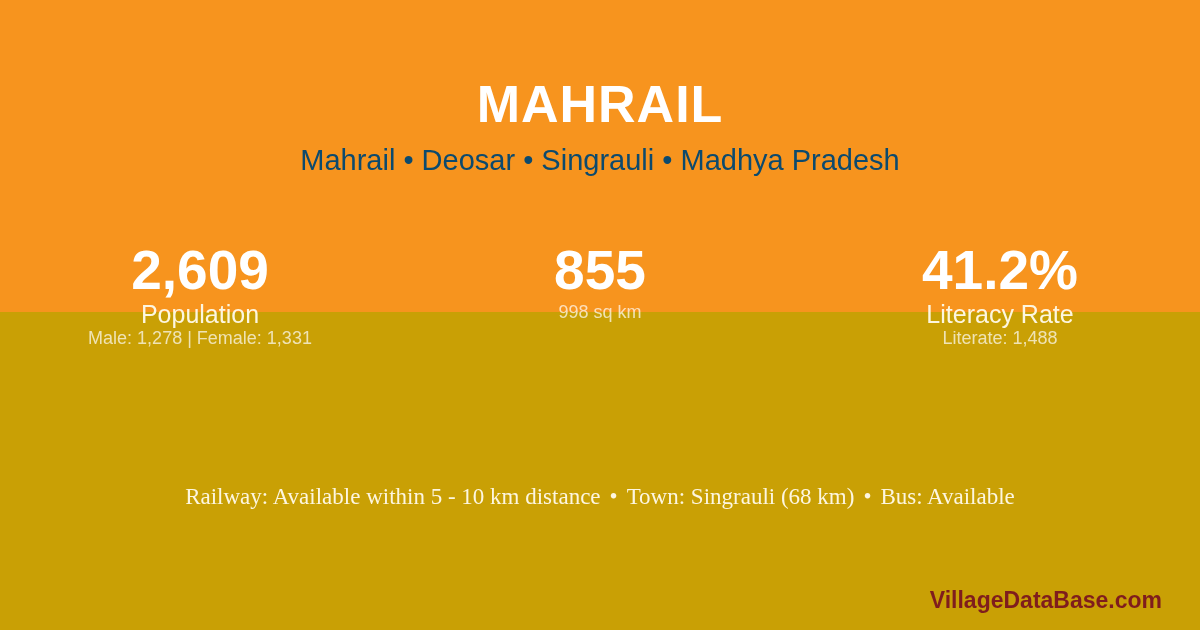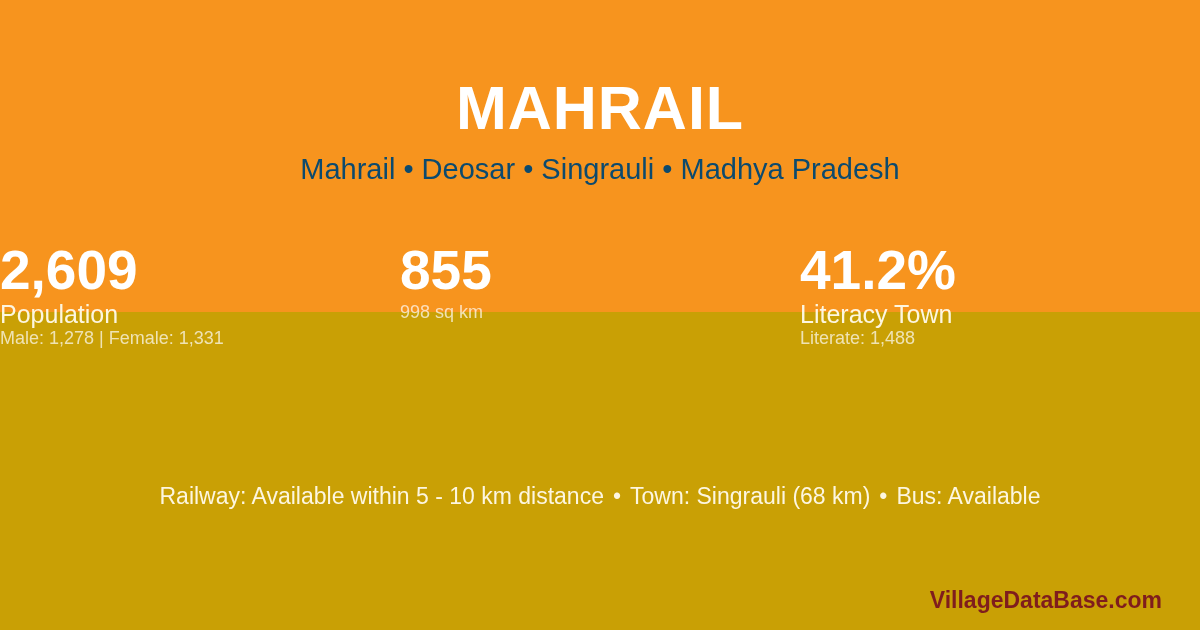--- a/index.html
+++ b/index.html
@@ -38,21 +38,21 @@
     left: 0;
     top: 0;
     width: 1200px;
     text-align: center;
     z-index: 3;
   }
 
   .village-title {
     margin: 0;
     padding-top: 78px;
-    font-size: 61px;
+    font-size: 52px;
     line-height: 1.0;
     font-weight: bold;
     letter-spacing: 1px;
     color: #ffffff;
   }
 
   .village-subtitle {
     margin: 0;
     padding-top: 16px;
     font-size: 29px;
@@ -66,21 +66,21 @@
     position: absolute;
     left: 0;
     top: 243px;
     width: 1200px;
     display: flex;
     z-index: 3;
   }
 
   .stat {
     flex: 1 1 0;
-    text-align: left;
+    text-align: center;
   }
 
   .stat-value {
     font-size: 55px;
     line-height: 1.0;
     font-weight: bold;
     color: #ffffff;
     letter-spacing: 0px;
     height: 58px;
   }
@@ -105,20 +105,21 @@
   .amenities {
     position: absolute;
     left: 0;
     top: 485px;
     width: 1200px;
     text-align: center;
     font-size: 23px;
     line-height: 1.0;
     color: #fdf6e0;
     z-index: 3;
+    font-family: Liberation Serif, serif;
   }
 
   .amenities .sep {
     display: inline-block;
     padding: 0 9px;
     color: #fdf6e0;
   }
 
   .amenities .item {
     display: inline-block;
@@ -156,21 +157,21 @@
       <div class="stat-sub">Male: 1,278 | Female: 1,331</div>
     </div>
 
     <div class="stat">
       <div class="stat-value">855</div>
       <div class="stat-sub">998 sq km</div>
     </div>
 
     <div class="stat">
       <div class="stat-value">41.2%</div>
-      <div class="stat-label">Literacy Town</div>
+      <div class="stat-label">Literacy Rate</div>
       <div class="stat-sub">Literate: 1,488</div>
     </div>
 
   </div>
 
   <div class="amenities">
     <span class="item">Railway: Available within 5 - 10 km distance</span><span class="sep">•</span><span class="item">Town: Singrauli (68 km)</span><span class="sep">•</span><span class="item">Bus: Available</span>
   </div>
 
   <div class="brand">VillageDataBase.com</div>

